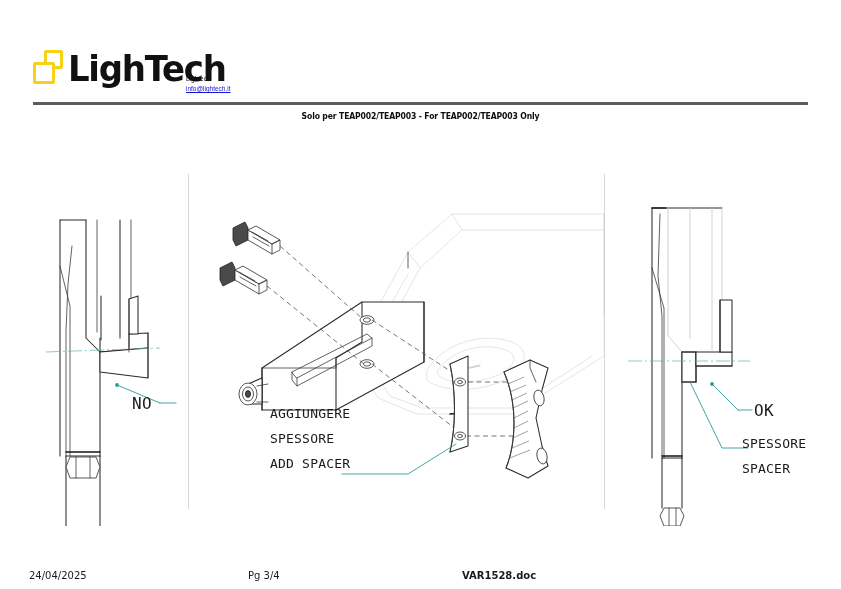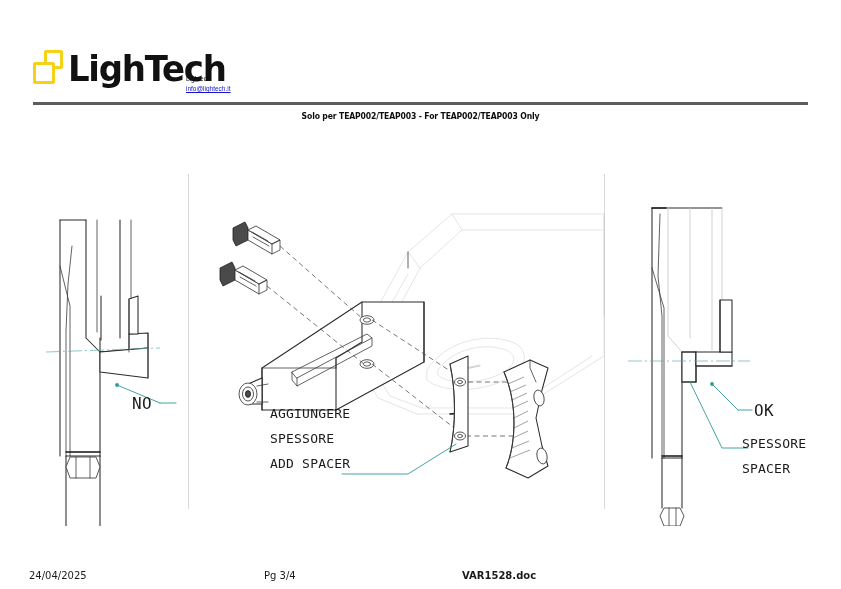--- a/index.html
+++ b/index.html
@@ -168,21 +168,21 @@
     position: absolute;
     left: 0;
     top: 554px;
     width: 841px;
     height: 20px;
     font-size: 10px;
     color: #1a1a1a;
     font-family: "DejaVu Sans", sans-serif;
   }
   #footer .f-date { position: absolute; left: 29px;  top: 0; }
-  #footer .f-page { position: absolute; left: 264px; top: 0; }
+  #footer .f-page { position: absolute; left: 248px; top: 0; }
   #footer .f-file { position: absolute; left: 462px; top: 0; font-weight: bold; }
 </style>
 </head>
 <body>
 
 <div id="page">
 
   <div id="header">
 
     <div id="logo-block">

